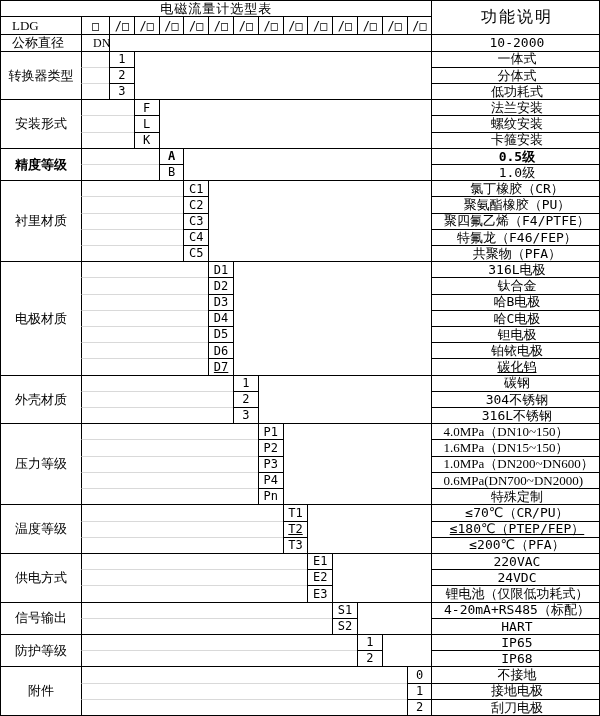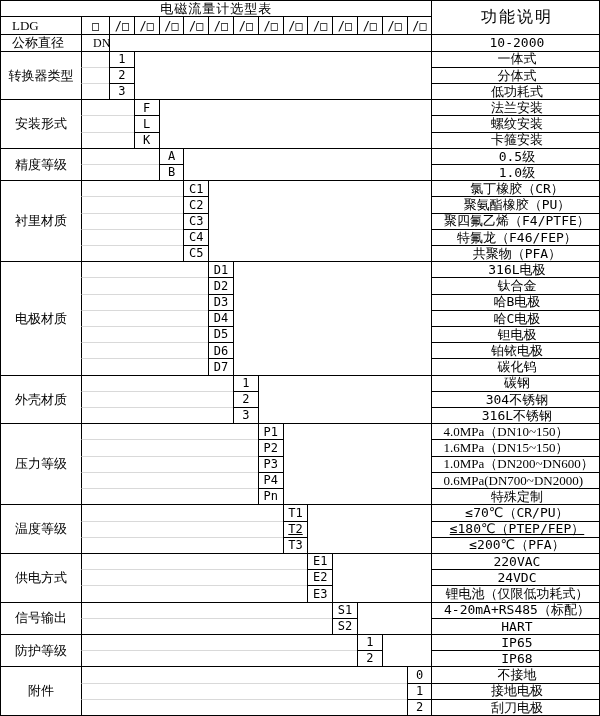--- a/index.html
+++ b/index.html
@@ -113,21 +113,21 @@
         <tr style="height: 16px;">
           <td class="bl" colspan="2"></td>
           <td class="bt bl code">L</td>
           <td class="bt bl">螺纹安装</td>
         </tr>
         <tr style="height: 16px;">
           <td class="bl" colspan="2"></td>
           <td class="bt bl code">K</td>
           <td class="bt bl">卡箍安装</td>
         </tr>
-        <tr style="height: 16px;">
+        <tr style="height: 16px; font-weight: bold;">
           <td class="bt noL" rowspan="2">精度等级</td>
           <td class="bl bt" colspan="3"></td>
           <td class="bt bl code">A</td>
           <td class="bt bl" colspan="10" rowspan="2"></td>
           <td class="bt bl">0.5级</td>
         </tr>
         <tr style="height: 16px;">
           <td class="bl" colspan="3"></td>
           <td class="bt bl code">B</td>
           <td class="bt bl">1.0级</td>
@@ -184,21 +184,21 @@
         <tr style="height: 16px;">
           <td class="bl" colspan="5"></td>
           <td class="bt bl code">D5</td>
           <td class="bt bl">钽电极</td>
         </tr>
         <tr style="height: 16px;">
           <td class="bl" colspan="5"></td>
           <td class="bt bl code">D6</td>
           <td class="bt bl">铂铱电极</td>
         </tr>
-        <tr style="height: 16px;">
+        <tr style="height: 16px; text-decoration: underline;">
           <td class="bl" colspan="5"></td>
           <td class="bt bl code">D7</td>
           <td class="bt bl">碳化钨</td>
         </tr>
         <tr style="height: 16px;">
           <td class="bt noL" rowspan="3">外壳材质</td>
           <td class="bl bt" colspan="6"></td>
           <td class="bt bl code">1</td>
           <td class="bt bl" colspan="7" rowspan="3"></td>
           <td class="bt bl">碳钢</td>

